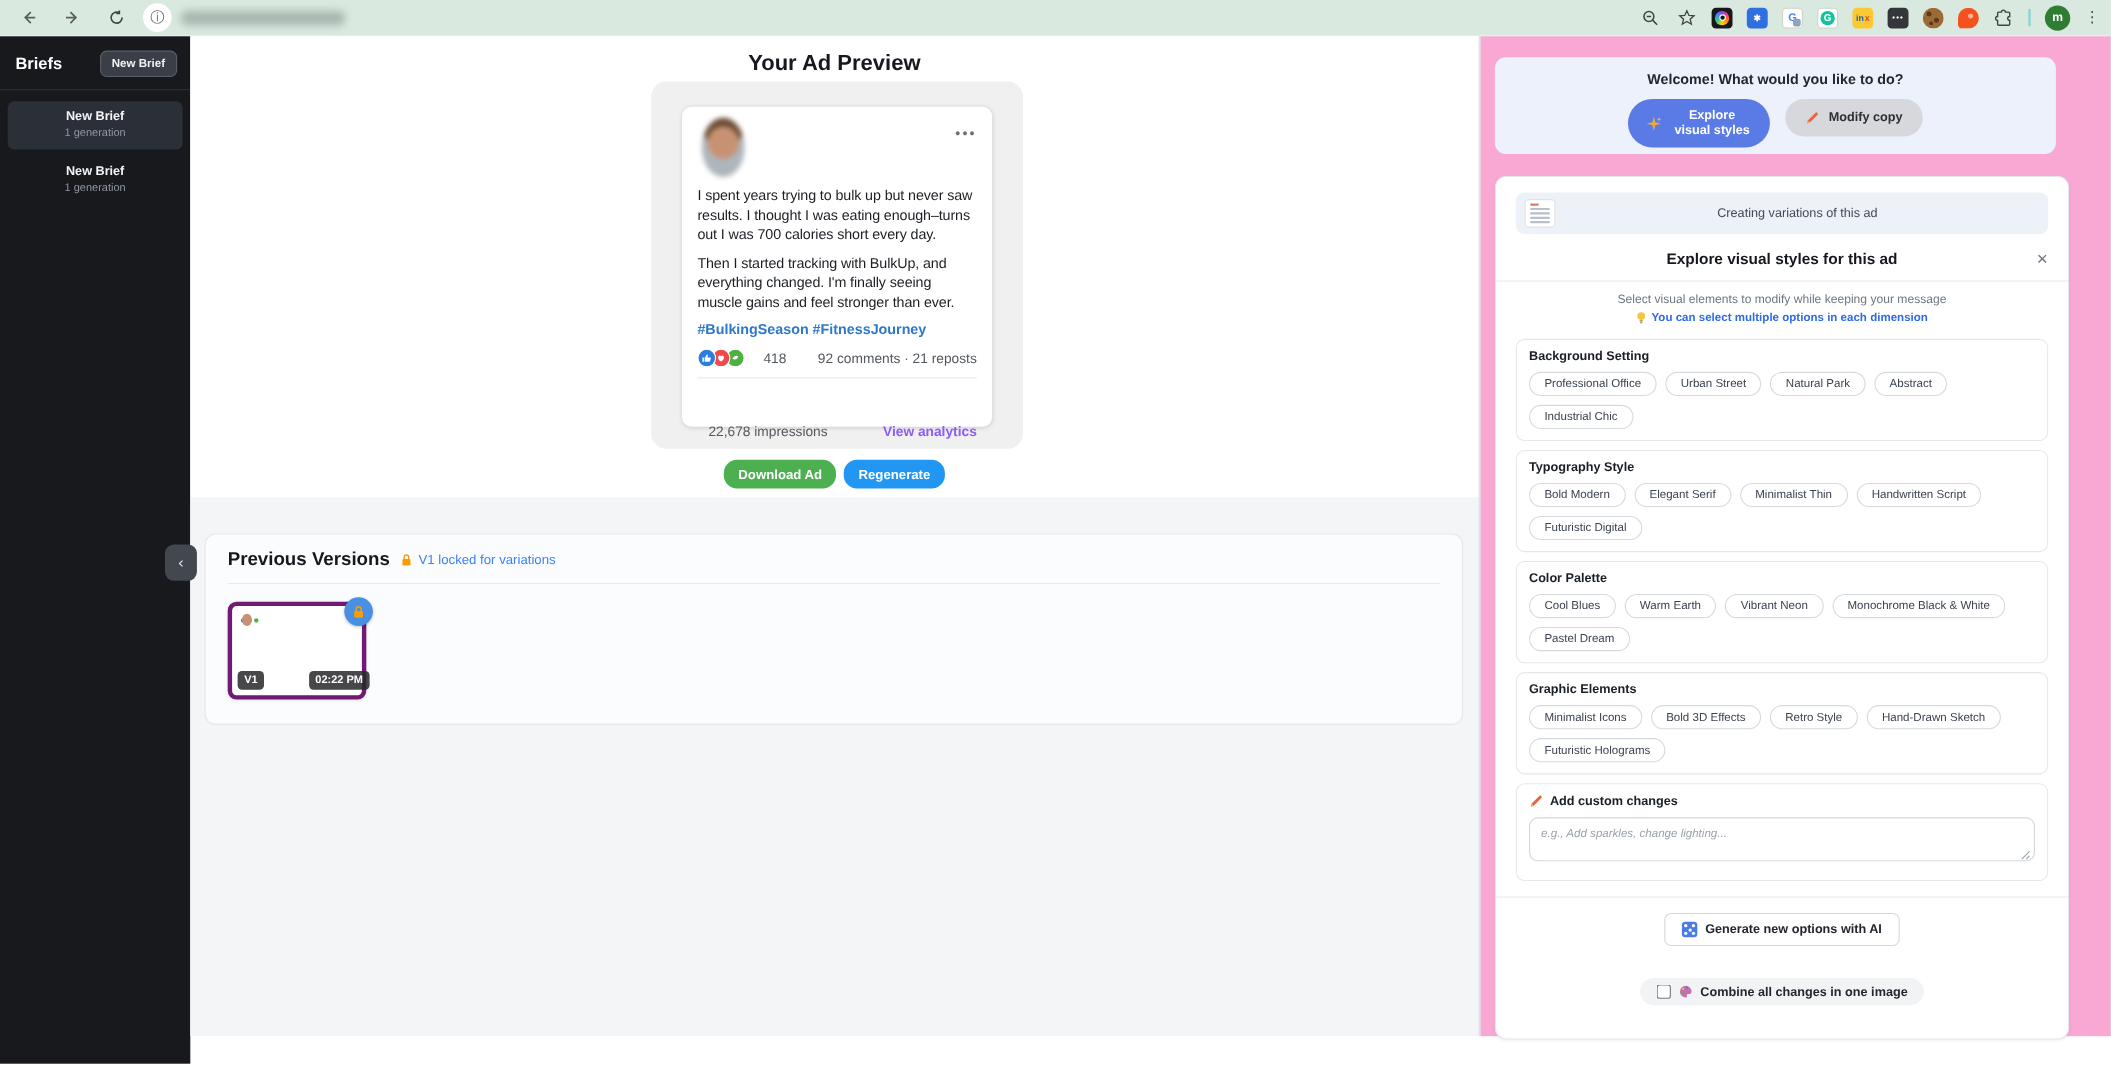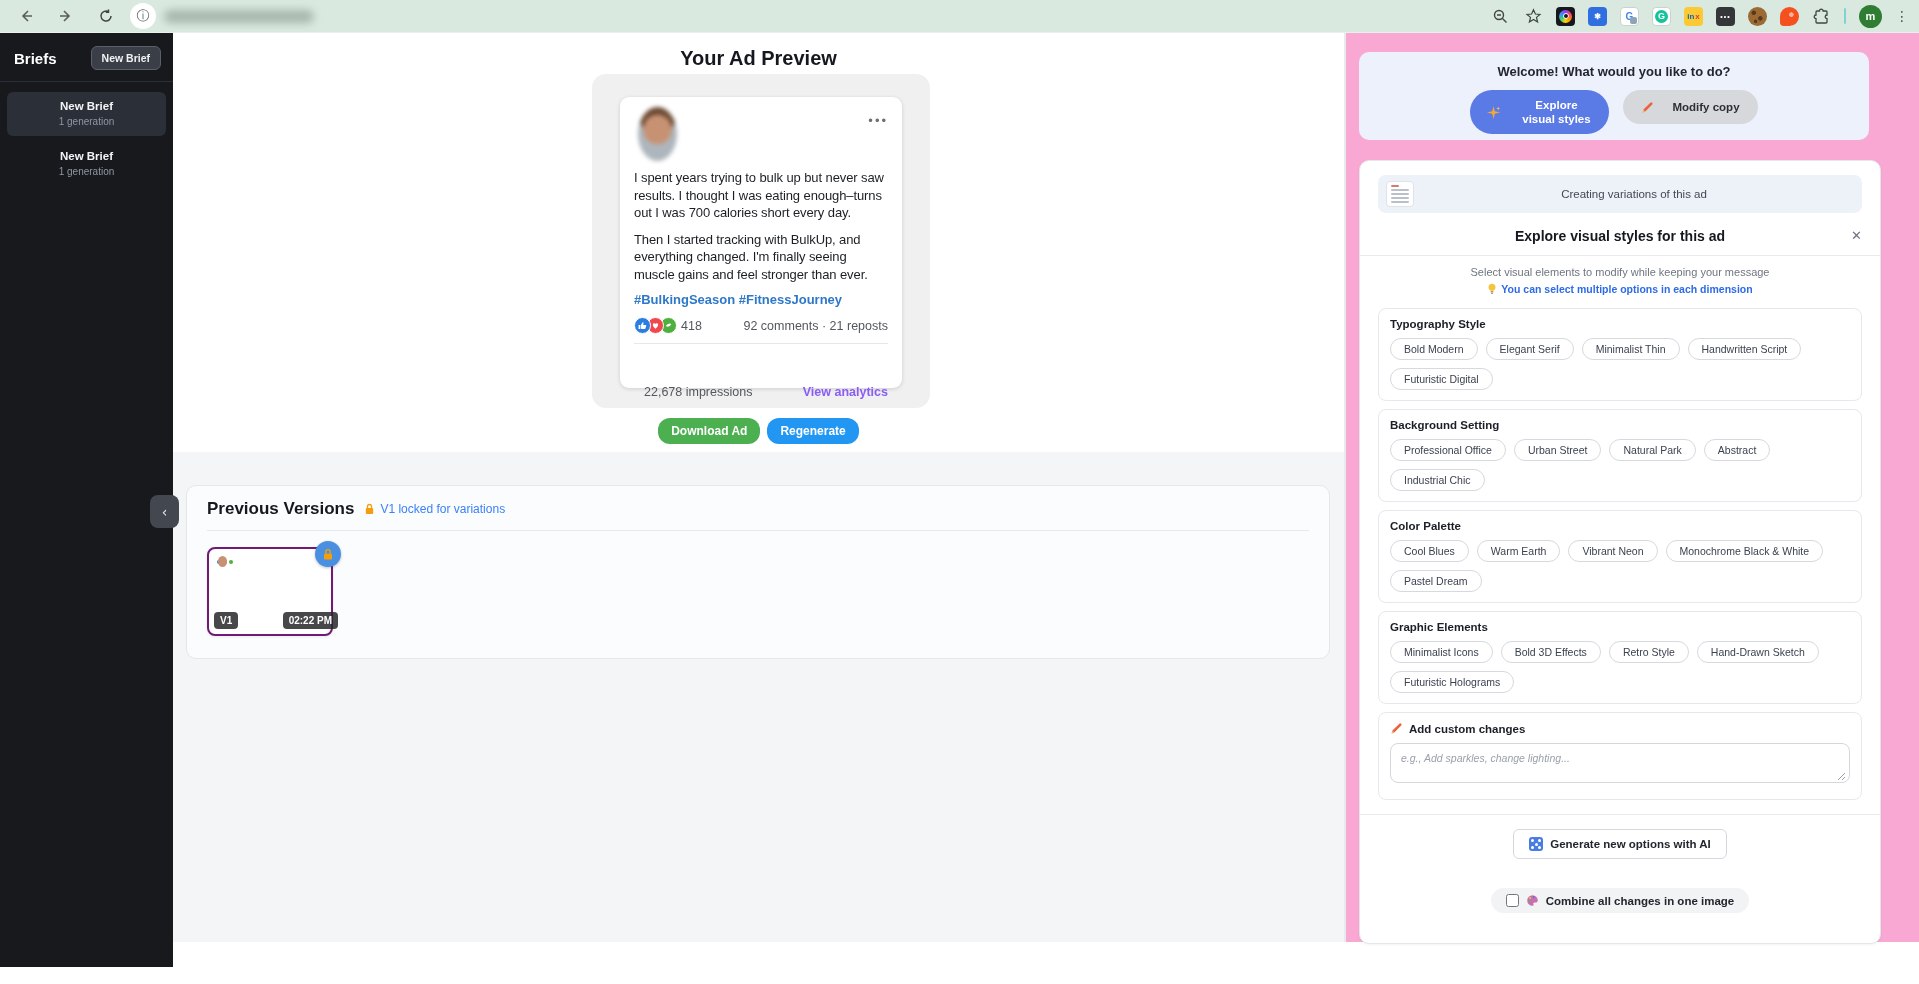--- a/index.html
+++ b/index.html
@@ -65,38 +65,38 @@
   .post-body { font-size:13px; line-height:17.5px; color:#1b1f24; letter-spacing:-.1px; }
   .post-body p { margin-bottom:9px; }
   .hashtags { color:#2d78c8; font-size:13px; font-weight:600; margin:3px 0 10px; cursor:pointer; }
   .react-row { display:flex; align-items:center; }
   .react-icons { display:flex; }
   .r-ic { width:17px; height:17px; border-radius:50%; border:1.5px solid #fff; display:flex; align-items:center; justify-content:center; }
   .r-ic + .r-ic { margin-left:-4px; }
   .r-like { background:#2a7de1; z-index:3; }
   .r-love { background:#f0484d; z-index:2; }
   .r-supp { background:#4faf3f; z-index:1; }
-  .react-count { font-size:12.5px; color:#53585e; margin-left:4px; }
+  .react-count { font-size:12.5px; color:#53585e; margin-left:17px; }
   .comments { margin-left:auto; font-size:12.5px; color:#53585e; }
   .post-div { height:1px; background:#e6e8ea; margin:9px 0 8px; }
   .stats-row { display:flex; align-items:center; padding:0 0 0 10px;margin-top:41px; }
   .impressions { font-size:12.5px; color:#53585e; }
   .view-analytics { margin-left:auto; font-size:12.5px; color:#8b5cf6; font-weight:600; cursor:pointer; }
   .action-row { position:absolute; left:0; top:385px; width:100%; display:flex; justify-content:center; gap:7px; }
   .btn-download { background:#4caf50; }
   .btn-regen { background:#2196f3; }
   .action-btn { border:none; color:#fff; font-size:12px; font-weight:600; padding:6px 13px; border-radius:12px; cursor:pointer; font-family:inherit; }
 
   
   .versions-card { position:absolute; left:13px; top:33px; width:1144px; height:174px; background:#fbfcfd; border:1px solid #e4e7eb; border-radius:10px; padding:13px 20px; }
   .ver-head { display:flex; align-items:center; gap:10px; }
   .ver-title { font-size:17px; font-weight:bold; color:#15181e; }
   .ver-lock-note { display:flex; align-items:center; gap:5px; font-size:12px; color:#3b82f6; }
   .ver-div { height:1px; background:#e7e9ec; margin:11px 0 16px; }
-  .thumb { position:relative; width:126px; height:89px; background:#fff; border:2px solid #701a75; border-radius:8px; cursor:pointer; box-shadow:0 1px 3px rgba(0,0,0,.08); padding:6px 8px; }
+  .thumb { position:relative; width:126px; height:89px; background:#fff; border:4px solid #701a75; border-radius:8px; cursor:pointer; box-shadow:0 1px 3px rgba(0,0,0,.08); padding:6px 8px; }
   .mini-av { position:absolute; left:9px; top:7px; width:9px; height:11px; border-radius:50%; background:#c79273; filter:blur(.6px); }
   .mini-bar { background:#a7adb5; border-radius:1px; height:2.5px; margin-bottom:2.5px; }
   .mini-top { margin-left:14px; width:46px; }
   .mini-top .mini-bar:nth-child(2) { width:36px; }
   .mini-body { margin-top:5px; }
   .mini-body .mini-bar { width:92px; }
   .mini-body .mini-bar:nth-child(3) { width:70px; }
   .mini-blue { background:#5b9bd5; width:62px !important; }
   .mini-foot { display:flex; gap:2px; margin-top:4px; }
   .mini-dot { width:4px; height:4px; border-radius:50%; }
@@ -106,21 +106,21 @@
   .v-badge.v-time { right:-7px; font-weight:600; }
 
   
   .collapse-handle { position:absolute; left:150px; top:495px; width:29px; height:33px; background:#43474f; border:none; border-radius:8px; color:#e5e7eb; font-size:14px; cursor:pointer; z-index:6; font-family:"DejaVu Sans",sans-serif; }
 
   
   .right-panel { position:absolute; left:1345px; top:33px; width:574px; height:909px; background:#f9a8d4; border-left:1px solid #e8eaee; }
   .welcome-card { position:absolute; left:13px; top:19px; width:510px; height:88px; background:#edf1fb; border-radius:10px; padding-top:12px; }
   .welcome-text { text-align:center; font-size:13px; font-weight:600; color:#23262e; }
   .welcome-btns { display:flex; justify-content:center; gap:14px; margin-top:11px; }
-  .pill-btn { border:none; border-radius:22px; font-family:inherit; font-size:11.5px; font-weight:bold; display:flex; align-items:center; gap:18px; cursor:pointer; }
+  .pill-btn { border:none; border-radius:22px; font-family:inherit; font-size:11.5px; font-weight:bold; display:flex; align-items:center; gap:8px; cursor:pointer; }
   .pill-explore { background:#5a7ae6; color:#fff; padding:6px 16px; height:44px; line-height:14px; text-align:center; }
   .pill-modify { background:#d7d8db; color:#2c2f36; padding:6px 18px; height:34px; }
 
   .styles-card { position:absolute; left:13px; top:127px; width:522px; background:#fff; border:1px solid #e3e6eb; border-radius:10px; box-shadow:0 1px 3px rgba(0,0,0,.05); padding:14px 18px 16px; }
   .context-strip { height:38px; background:#edf1f8; border-radius:8px; display:flex; align-items:center; padding:14px 8px; margin-bottom:14px; }
   .mini-doc { width:28px; height:26px; background:#fff; border:1px solid #dfe3e9; border-radius:4px; padding:3px 4px; }
   .mini-doc i { display:block; height:2px; background:#b9c0c9; border-radius:1px; margin-bottom:2px; }
   .mini-doc i:first-child { width:8px; background:#d97b6c; }
   .context-text { flex:1; text-align:center; font-size:11.5px; color:#434956; }
   .panel-title-row { position:relative; text-align:center; margin-bottom:10px; }
@@ -365,37 +365,37 @@
         <svg width="10" height="12" viewBox="0 0 12 14">
             <circle cx="6" cy="5" r="4.2" fill="#f5c542"></circle>
             <rect x="4.2" y="9" width="3.6" height="2.2" rx="1" fill="#c9a13a"></rect>
             <rect x="4.7" y="11.6" width="2.6" height="1.4" rx="0.7" fill="#9aa1ab"></rect>
           </svg>
         <span>You can select multiple options in each dimension</span>
       </div>
 
       <div>
           <div class="sec-box">
+            <div class="sec-title">Background Setting</div>
+            <div class="chip-wrap">
+              <button class="chip">Professional Office</button>
+              <button class="chip">Urban Street</button>
+              <button class="chip">Natural Park</button>
+              <button class="chip">Abstract</button>
+              <button class="chip">Industrial Chic</button>
+            </div>
+          </div>
+          <div class="sec-box">
             <div class="sec-title">Typography Style</div>
             <div class="chip-wrap">
               <button class="chip">Bold Modern</button>
               <button class="chip">Elegant Serif</button>
               <button class="chip">Minimalist Thin</button>
               <button class="chip">Handwritten Script</button>
               <button class="chip">Futuristic Digital</button>
-            </div>
-          </div>
-          <div class="sec-box">
-            <div class="sec-title">Background Setting</div>
-            <div class="chip-wrap">
-              <button class="chip">Professional Office</button>
-              <button class="chip">Urban Street</button>
-              <button class="chip">Natural Park</button>
-              <button class="chip">Abstract</button>
-              <button class="chip">Industrial Chic</button>
             </div>
           </div>
           <div class="sec-box">
             <div class="sec-title">Color Palette</div>
             <div class="chip-wrap">
               <button class="chip">Cool Blues</button>
               <button class="chip">Warm Earth</button>
               <button class="chip">Vibrant Neon</button>
               <button class="chip">Monochrome Black &amp; White</button>
               <button class="chip">Pastel Dream</button>

